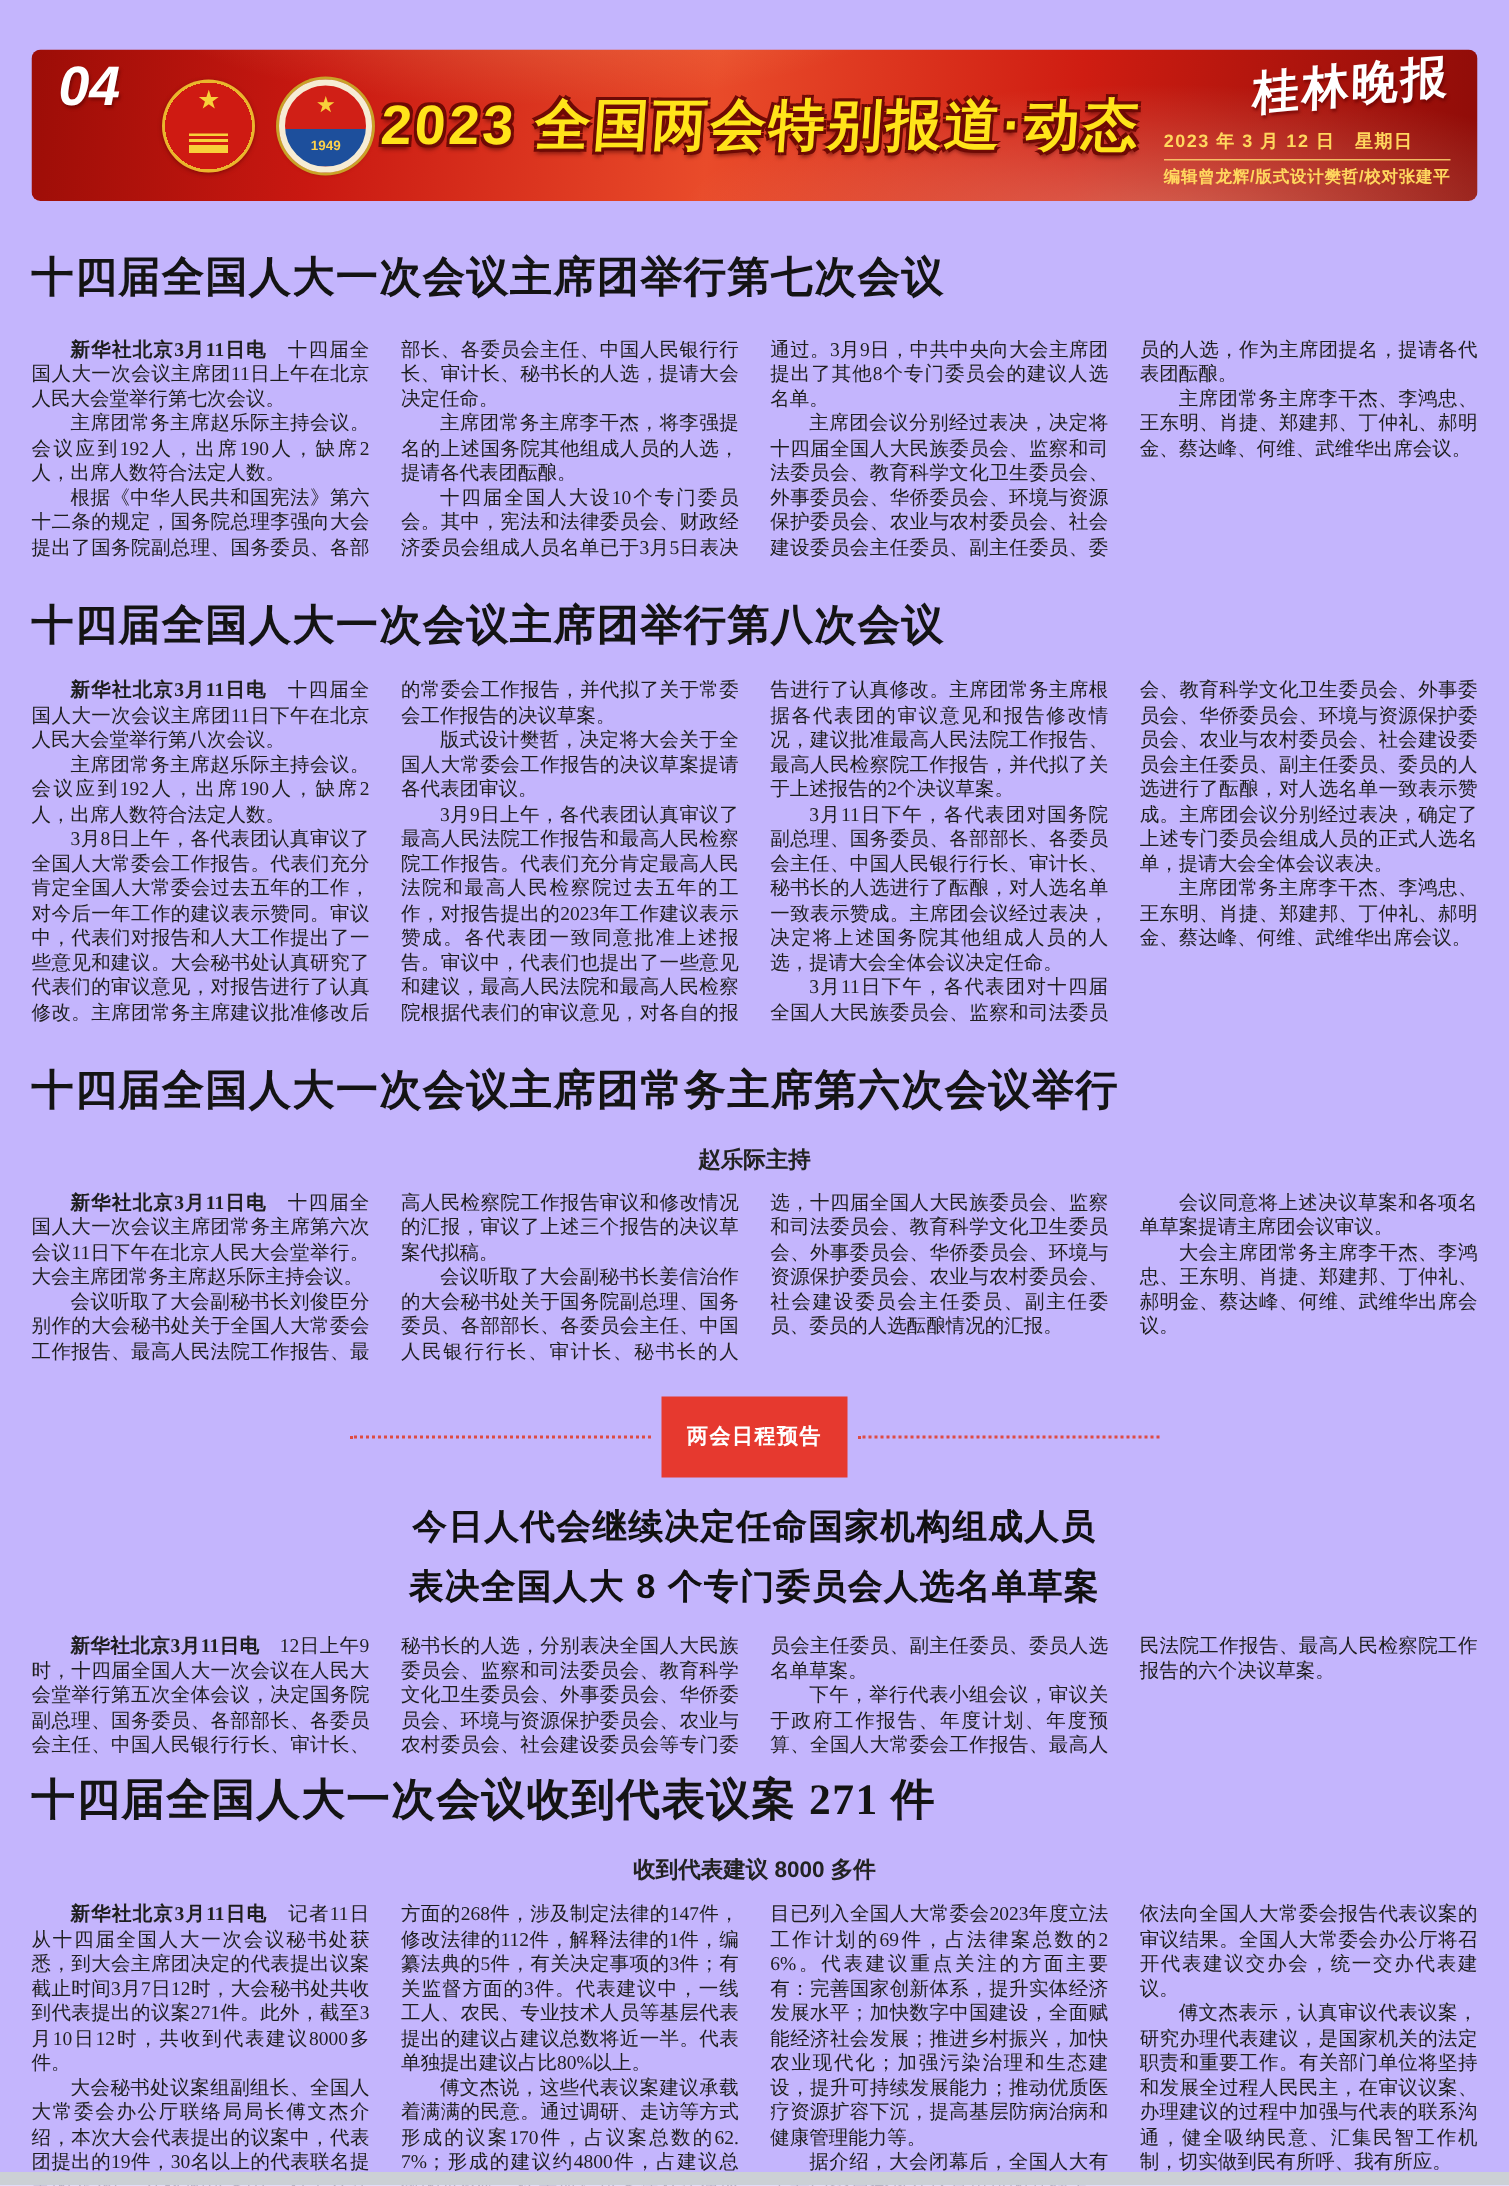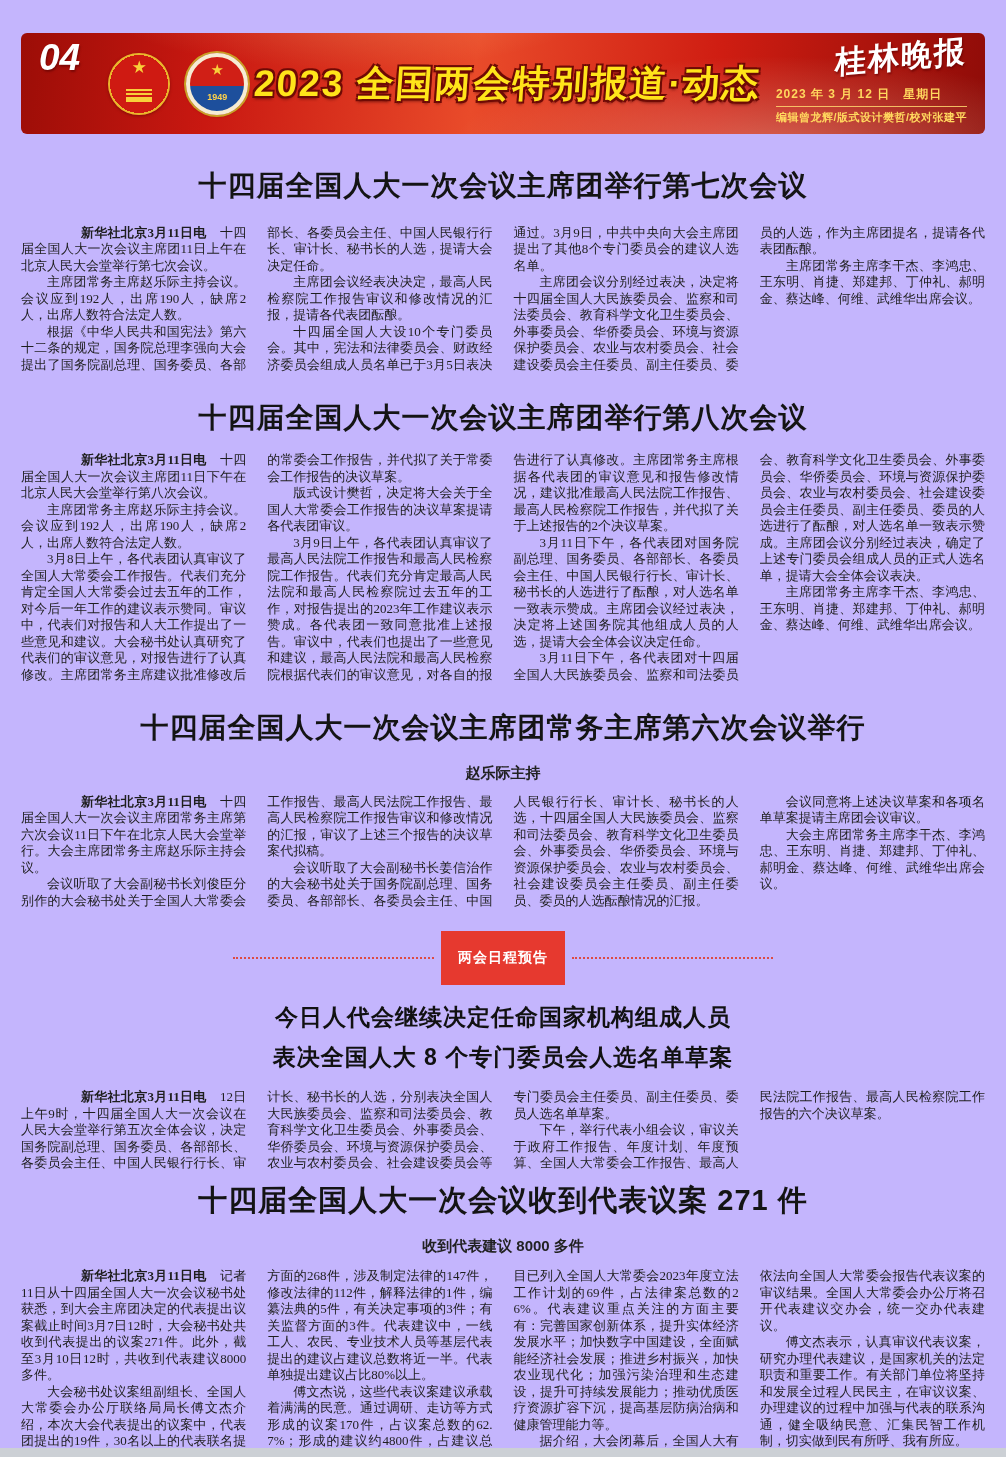--- a/index.html
+++ b/index.html
@@ -70,35 +70,35 @@
   }
   .staff-line {
     font-family:"Liberation Sans",sans-serif; font-weight:bold;
     font-size:11px; color:#ffd75e; letter-spacing:.5px;
     border-top:1px solid rgba(255,215,110,.85); padding-top:3px; margin-top:3px;
   }
 
   
   .content { padding:0 21px; }
   .headline {
-    margin:0; text-align:center; color:#141414;
-    font-family:Liberation Sans, sans-serif;
+    margin:0; text-align:left; color:#141414;
+    font-family:Liberation Serif, serif;
     font-weight:900; font-size:28px; letter-spacing:1px; line-height:1.28;
   }
   .subtitle {
     margin:18px 0 0; text-align:center; color:#222;
     font-family:"Liberation Sans",sans-serif; font-weight:bold; font-size:15px;
   }
   .body {
     margin-top:21px;
     column-count:4; column-gap:21px;
     font-size:13px; line-height:16.5px; text-align:justify; word-break:break-all; color:#1e1e1e;
   }
   .para { margin:0; text-indent:2em; }
-  .dateline { font-weight:bold;margin-left:34px; }
+  .dateline { font-weight:bold; }
   .art-1 { margin-top:34px; }
   .art-2 { margin-top:27px; }
   .art-2 .body { margin-top:16px; }
   .art-3 { margin-top:27px; }
   .art-3 .body { margin-top:11px; }
 
   
   .separator { width:540px; margin:22px auto 0; display:flex; align-items:center; }
   .separator .dots { flex:1; border-top:2px dotted #dd4b43; height:0; }
   .schedule-badge {
@@ -149,21 +149,21 @@
   </header>
 
   <div class="content">
 
     <section class="article art-1">
       <h1 class="headline">十四届全国人大一次会议主席团举行第七次会议</h1>
       <div class="body">
         <p class="para lead"><b class="dateline">新华社北京3月11日电</b><span>　十四届全国人大一次会议主席团11日上午在北京人民大会堂举行第七次会议。</span></p>
       <p class="para">主席团常务主席赵乐际主持会议。会议应到192人，出席190人，缺席2人，出席人数符合法定人数。</p>
           <p class="para">根据《中华人民共和国宪法》第六十二条的规定，国务院总理李强向大会提出了国务院副总理、国务委员、各部部长、各委员会主任、中国人民银行行长、审计长、秘书长的人选，提请大会决定任命。</p>
-          <p class="para">主席团会议经表决决定，最高人民检察院工作报告审议和修改情况的汇报，提请各代表团酝酿。</p>
+          <p class="para">主席团常务主席李干杰，将李强提名的上述国务院其他组成人员的人选，提请各代表团酝酿。</p>
           <p class="para">十四届全国人大设10个专门委员会。其中，宪法和法律委员会、财政经济委员会组成人员名单已于3月5日表决通过。3月9日，中共中央向大会主席团提出了其他8个专门委员会的建议人选名单。</p>
           <p class="para">主席团会议分别经过表决，决定将十四届全国人大民族委员会、监察和司法委员会、教育科学文化卫生委员会、外事委员会、华侨委员会、环境与资源保护委员会、农业与农村委员会、社会建设委员会主任委员、副主任委员、委员的人选，作为主席团提名，提请各代表团酝酿。</p>
           <p class="para">主席团常务主席李干杰、李鸿忠、王东明、肖捷、郑建邦、丁仲礼、郝明金、蔡达峰、何维、武维华出席会议。</p>
         </div>
     </section>
 
     <section class="article art-2">
       <h1 class="headline">十四届全国人大一次会议主席团举行第八次会议</h1>
       <div class="body">
         <p class="para lead"><b class="dateline">新华社北京3月11日电</b><span>　十四届全国人大一次会议主席团11日下午在北京人民大会堂举行第八次会议。</span></p>

